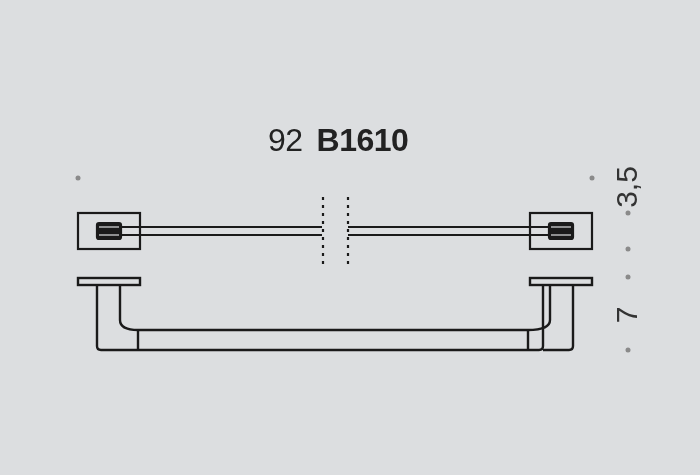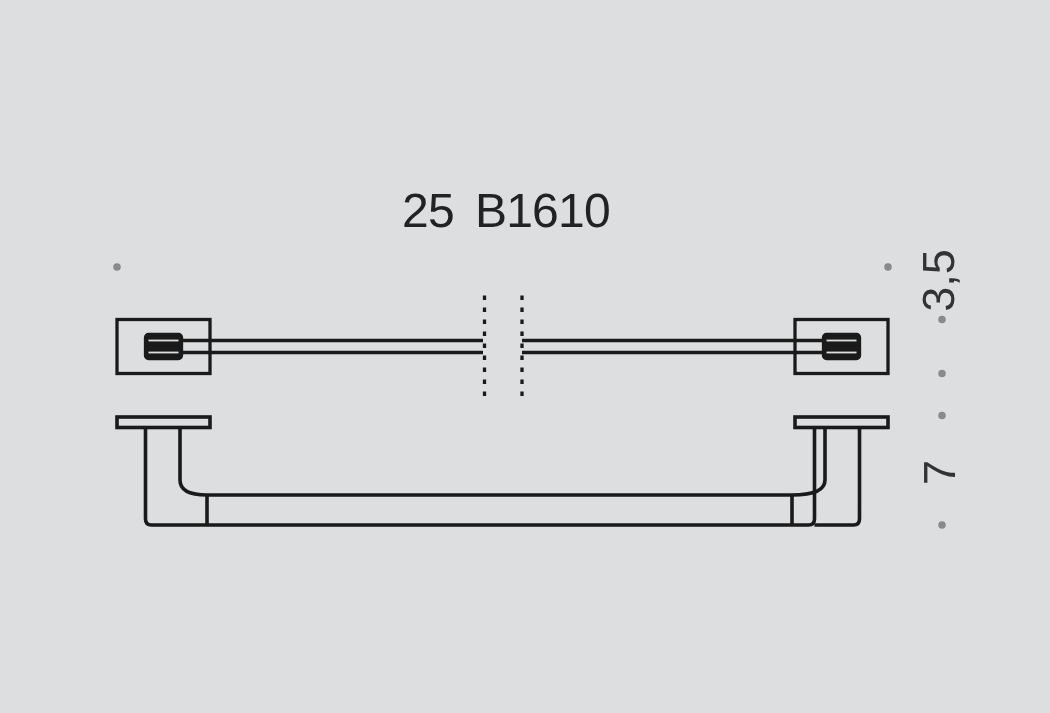--- a/index.html
+++ b/index.html
@@ -8,33 +8,33 @@
     background: #dcdee0;
     font-family: "Liberation Sans", sans-serif;
     position: relative;
   }
   .title {
     position: absolute; left: 268px; top: 122px;
     font-size: 32px; color: #222; letter-spacing: -0.5px;
     white-space: nowrap;
   }
   .title .num { font-weight: normal; margin-right: 14px; }
-  .title .code { font-weight: normal; }
+  .title .code { font-weight: bold; }
   svg.drawing { position: absolute; left: 0; top: 0; }
   .dim {
     position: absolute; color: #333; font-size: 30px;
     transform: rotate(-90deg); transform-origin: center center;
     white-space: nowrap;
   }
 </style>
 </head>
 <body>
 
 <div class="title">
-  <span class="num">25</span><span class="code">B1610</span>
+  <span class="num">92</span><span class="code">B1610</span>
 </div>
 
 <svg class="drawing" width="700" height="475">
 
   <g fill="#8a8a8a">
     <circle cx="78" cy="178" r="2.5"></circle>
     <circle cx="592" cy="178" r="2.5"></circle>
     <circle cx="628" cy="213" r="2.5"></circle>
     <circle cx="628" cy="249" r="2.5"></circle>
     <circle cx="628" cy="277" r="2.5"></circle>

